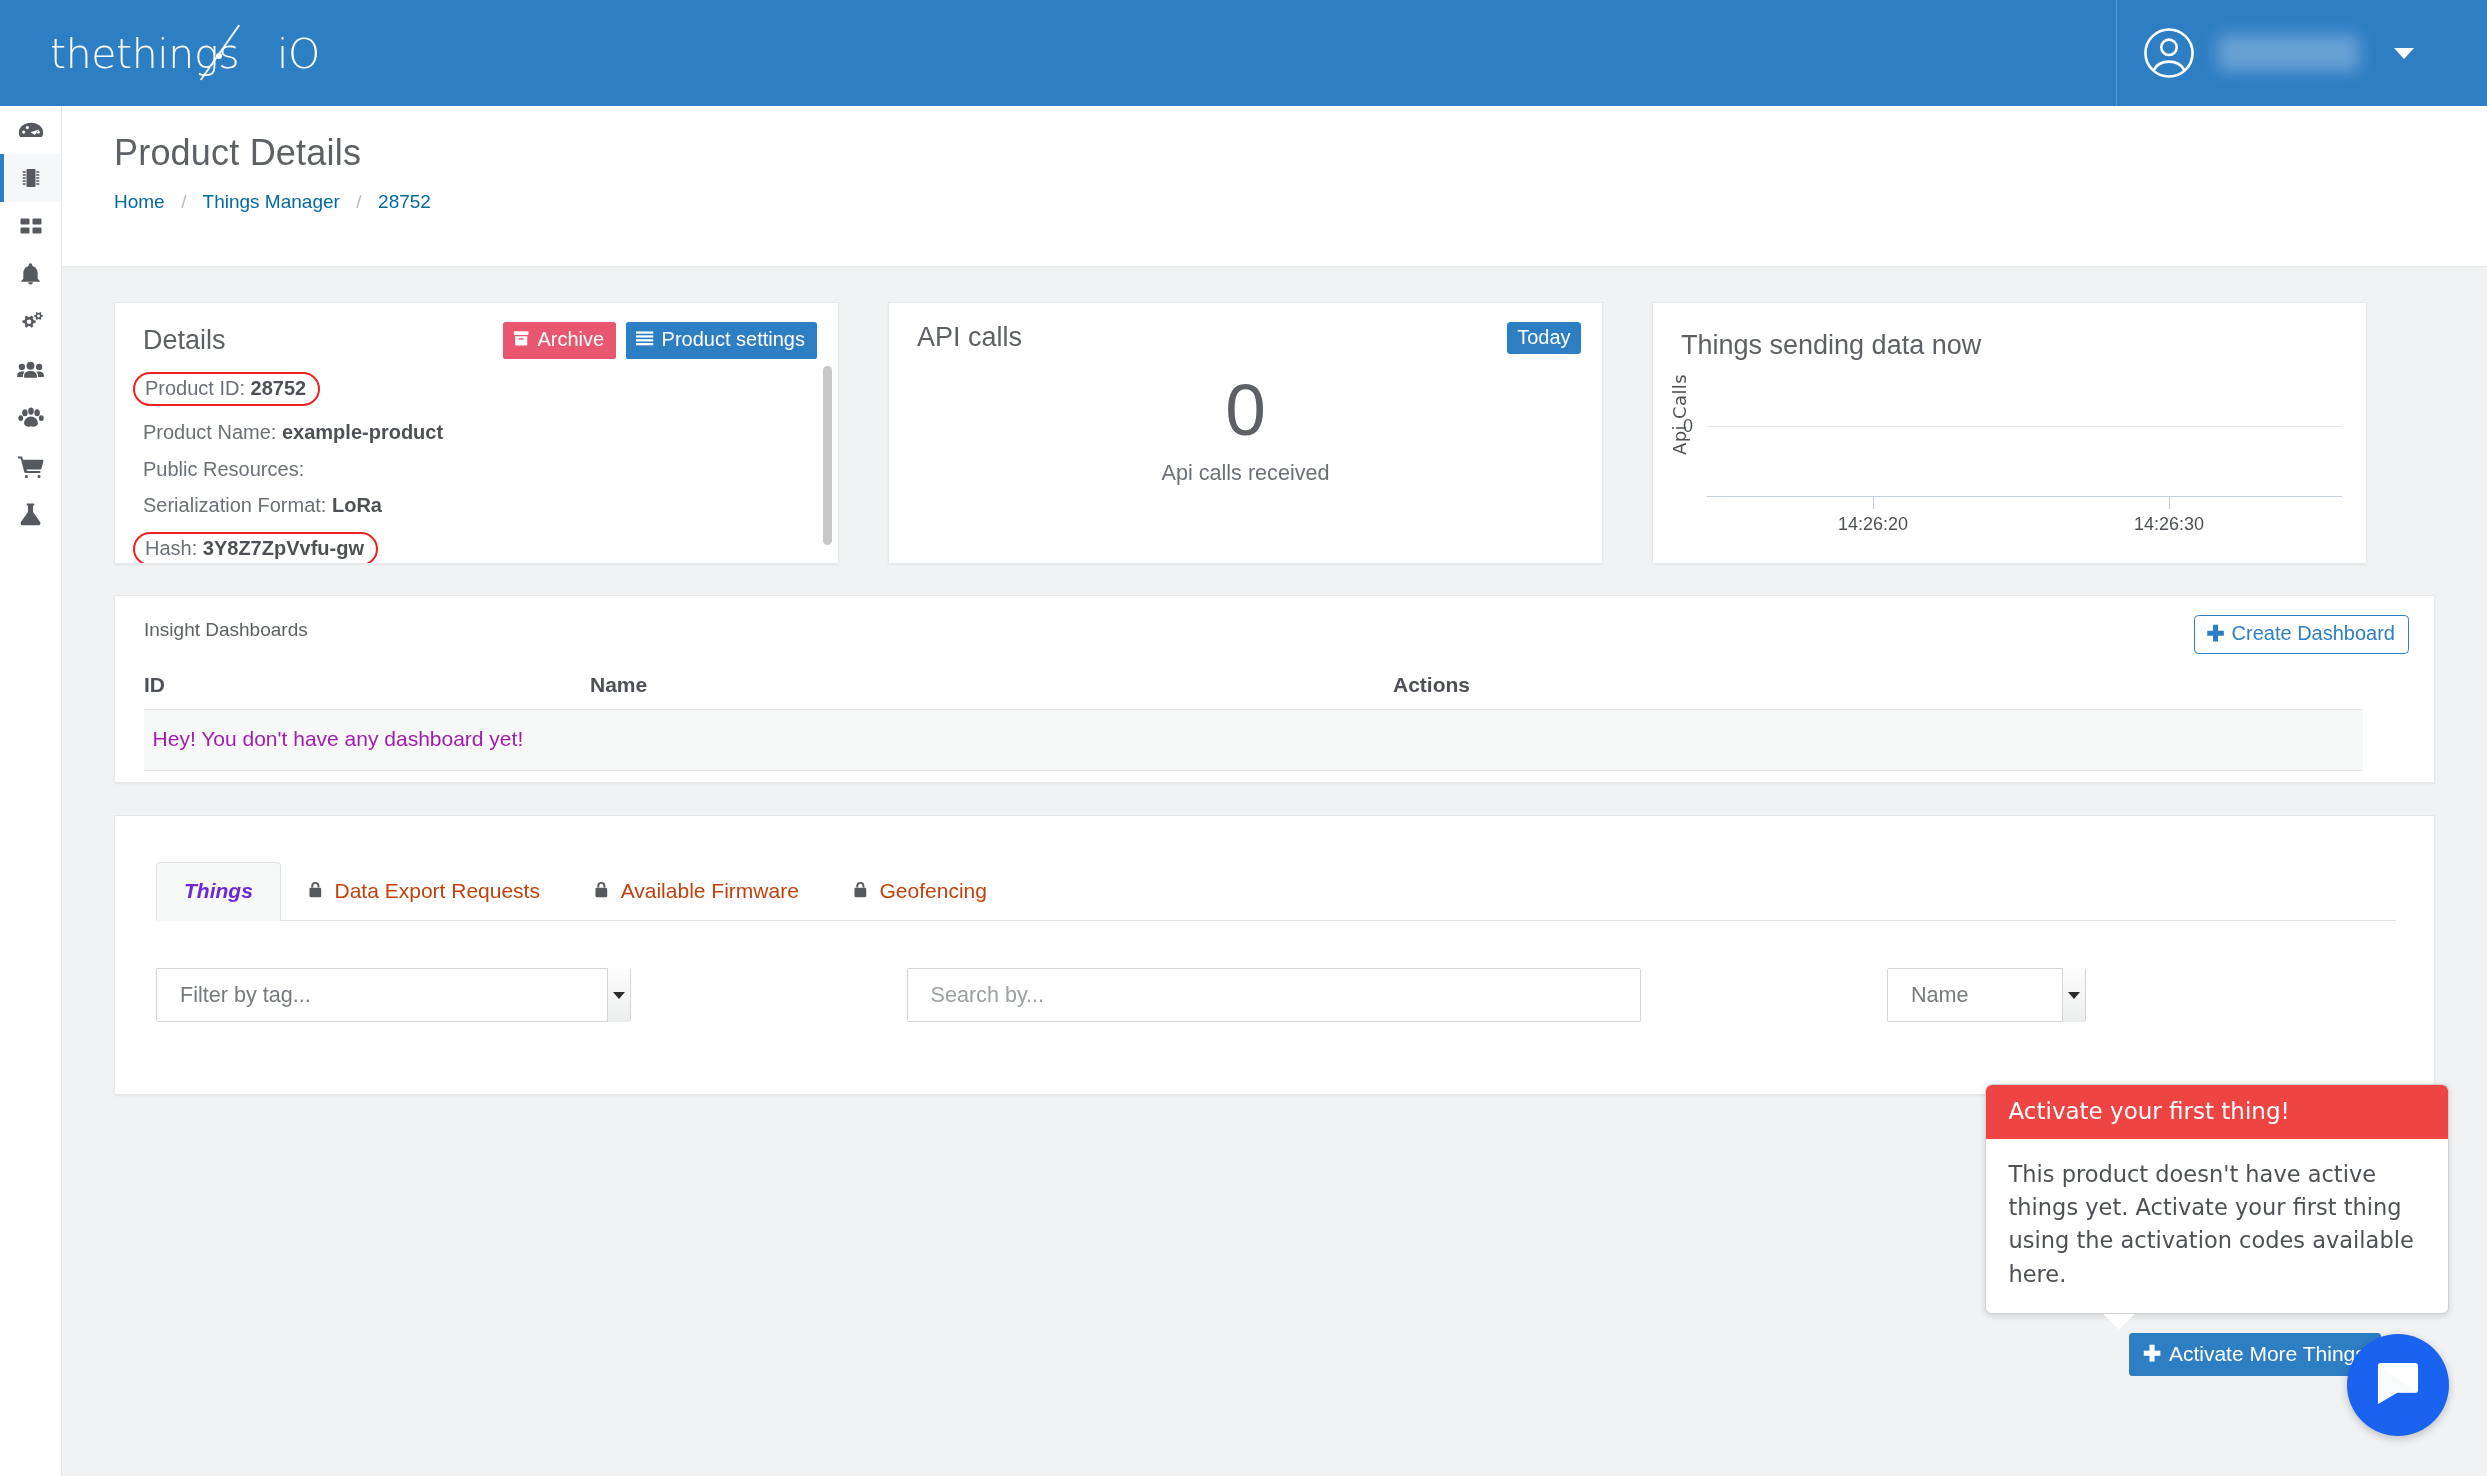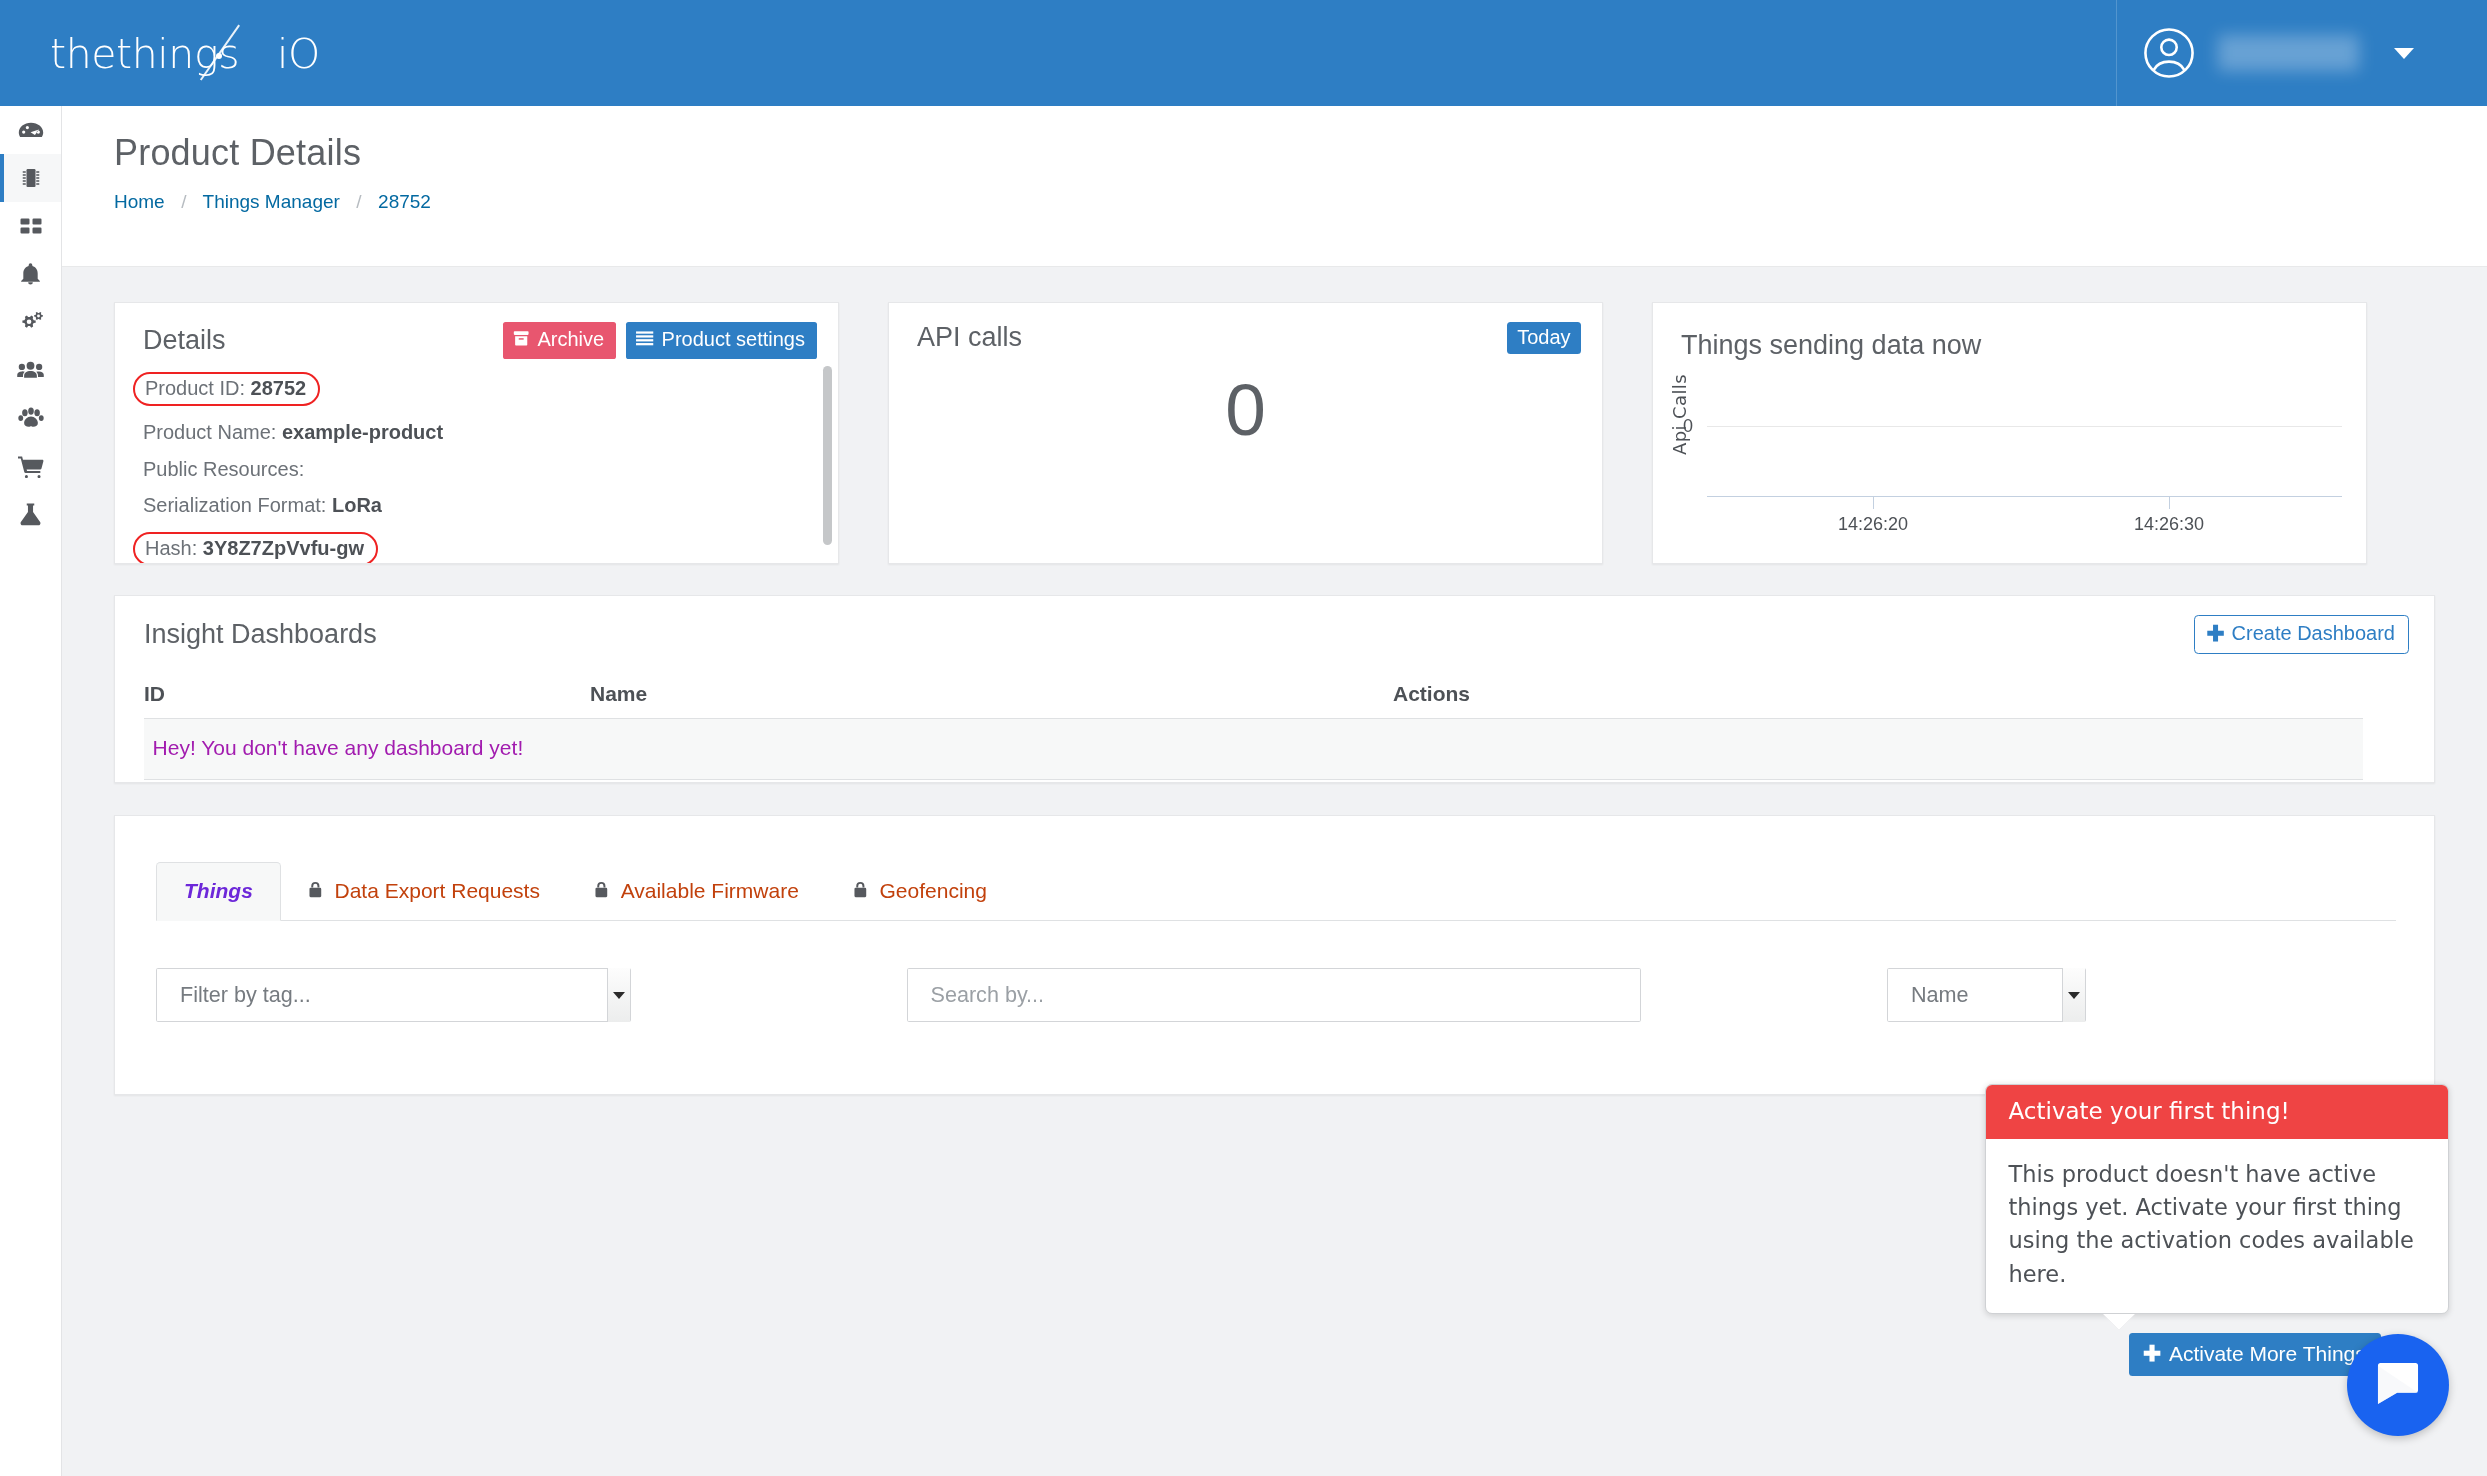--- a/index.html
+++ b/index.html
@@ -184,21 +184,21 @@
   #xaxis { position: absolute; left: 54px; top: 131px; width: 635px; height: 0.9px; background: #c3d0e0; }
   .xtickmark { position: absolute; top: 132px; width: 0.9px; height: 12px; background: #c3d0e0; }
   .xticklabel { position: absolute; top: 149px; font-size: 18px; color: #4d5156; transform: translateX(-50%); }
 
   
   #insight-card {
     margin-top: 31px;
     width: 2321px; height: 188px;
     position: relative; padding: 22.5px 0 0 29px;
   }
-  #insight-title { font-size: 27px; font-weight: 300; color: #5d6166; }
+  #insight-title { font-size: 19px; font-weight: 300; color: #5d6166; }
   #btn-create-dash {
     position: absolute; right: 25px; top: 19px;
     background: #fff; color: #2e7ec4;
     border: 0.9px solid #2e7ec4; border-radius: 4.3px;
     font-size: 20px; padding: 6px 13px 7.8px 11.2px;
     display: inline-flex; align-items: center; gap: 7px;
   }
   #dash-table { margin-top: 32px; width: 2219px; }
   #dash-head-row { display: flex; font-size: 21px; font-weight: 700; color: #4d5156; padding-bottom: 12px; }
   .col-id { width: 446px; }
@@ -520,20 +520,21 @@
 
         <div id="details-scroll"></div>
       </div>
 
       <div class="card" id="api-card">
         <div id="api-head">
           <div class="card-title">API calls</div>
           <div id="today-badge">Today</div>
         </div>
         <div id="api-big">0</div>
+        <div id="api-sub">Api calls received</div>
       </div>
 
       <div class="card" id="things-card">
         <div id="things-head">
           <div class="card-title">Things sending data now</div>
         </div>
         <div id="chart-area">
           <div id="y-label">Api Calls</div>
           <div id="y-tick0">0</div>
           <div id="grid0"></div>

